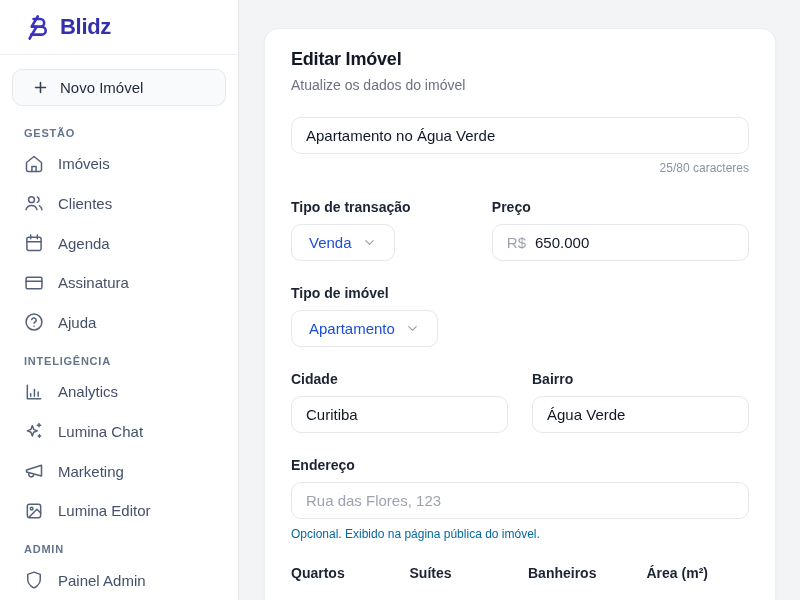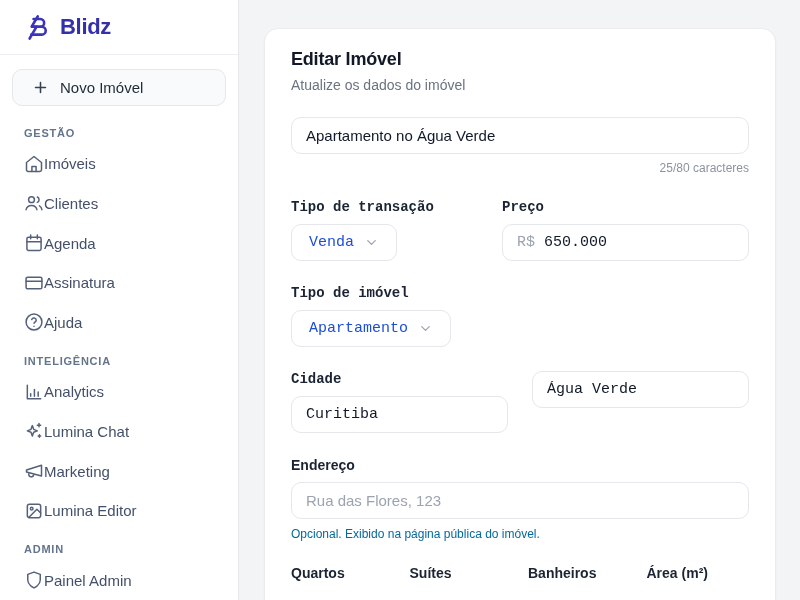--- a/index.html
+++ b/index.html
@@ -17,21 +17,21 @@
 
   .new-btn { margin:14px 12px 0 12px; height:37px; background:#f9fafb;
     border:1px solid #e5e7eb; border-radius:10px; display:flex; align-items:center;
     gap:11px; padding:0 19px; cursor:pointer; font-size:15px; font-weight:500;
     color:#1f2937; font-family:inherit; }
   .plus-ic { width:17px; height:17px; color:#374151; flex:none; }
 
   .sec-label { padding:0 24px; margin-top:21px; margin-bottom:5px;
     font-size:11px; font-weight:700; letter-spacing:0.07em; color:#64748b; }
   .sec-label.tight { margin-top:13px; }
-  .nav-item { height:40px; display:flex; align-items:center; gap:0;
+  .nav-item { height:40px; display:flex; align-items:center; gap:14px;
     padding:0 24px; cursor:pointer; color:#475569; }
   .nav-item svg { width:20px; height:20px; flex:none; color:#55617a; }
   .nav-item span.lbl { font-size:15px; color:#44506a; }
 
   
   .main { flex:1; background:#f3f4f6; padding:28px 24px 0 25px; }
   .card { background:#ffffff; border:1px solid #ececef; border-radius:14px;
     box-shadow:0 1px 2px rgba(16,24,40,.04); padding:20px 26px 40px 26px;
     min-height:640px; }
   .card-title { font-size:18px; font-weight:700; color:#111827; letter-spacing:-0.2px; }
@@ -39,21 +39,21 @@
 
   .group { margin-top:24px; }
   .f-label { display:block; font-size:14px; font-weight:600; color:#1b2433; margin-bottom:9px; }
   .t-input { width:100%; height:37px; border:1px solid #e5e7eb; border-radius:10px;
     padding:0 14px; font-size:15px; color:#111827; background:#fff; outline:none;
     font-family:inherit; }
   .t-input::placeholder { color:#9ca3af; }
   .char-count { margin-top:7px; font-size:12px; color:#8b93a1; text-align:right; }
   .helper { margin-top:8px; font-size:12px; color:#0369a1; }
 
-  .row2 { display:grid; grid-template-columns:1fr 1fr; column-gap:24px; margin-top:24px;font-family:Liberation Mono, monospace; }
+  .row2 { display:grid; grid-template-columns:1fr 1fr; column-gap:24px; margin-top:24px; }
   .row4 { display:grid; grid-template-columns:repeat(4,1fr); column-gap:16px; margin-top:24px; }
 
   .select { display:inline-flex; align-items:center; gap:10px; height:37px;
     border:1px solid #e5e7eb; border-radius:10px; background:#fff; padding:0 17px;
     font-size:15px; color:#1d4ed8; cursor:pointer; }
   .chev { width:15px; height:15px; color:#9ca3af; flex:none; }
 
   .prefix-input { display:flex; align-items:center; gap:9px; height:37px;
     border:1px solid #e5e7eb; border-radius:10px; background:#fff; padding:0 14px; }
   .prefix { font-size:15px; color:#9ca3af; }
@@ -208,20 +208,21 @@
           </div>
         </div>
       </div>
 
       <div class="row2">
         <div>
           <label class="f-label">Cidade</label>
           <input class="t-input" type="text" value="Curitiba" style="">
         </div>
         <div>
+          <label class="f-label">Bairro</label>
           <input class="t-input" type="text" value="Água Verde" style="">
         </div>
       </div>
 
       <div class="group">
         <label class="f-label">Endereço</label>
         <input class="t-input" type="text" placeholder="Rua das Flores, 123" style="">
         <div class="helper">Opcional. Exibido na página pública do imóvel.</div>
       </div>
 

